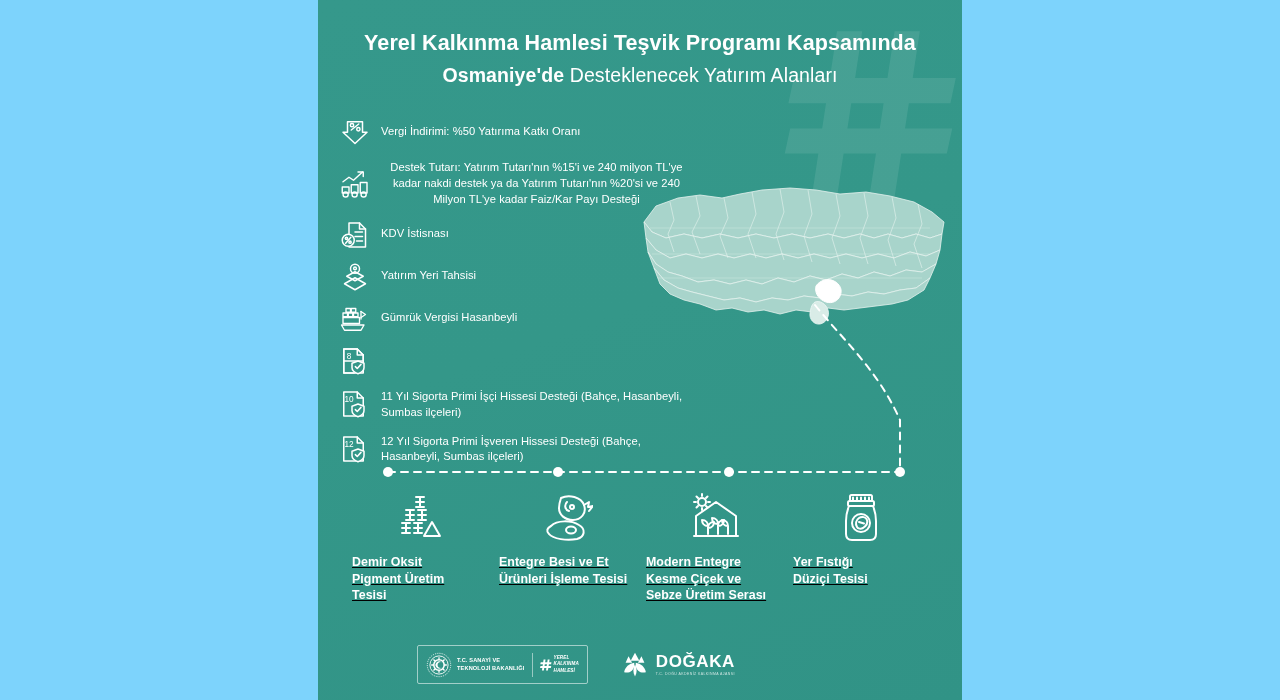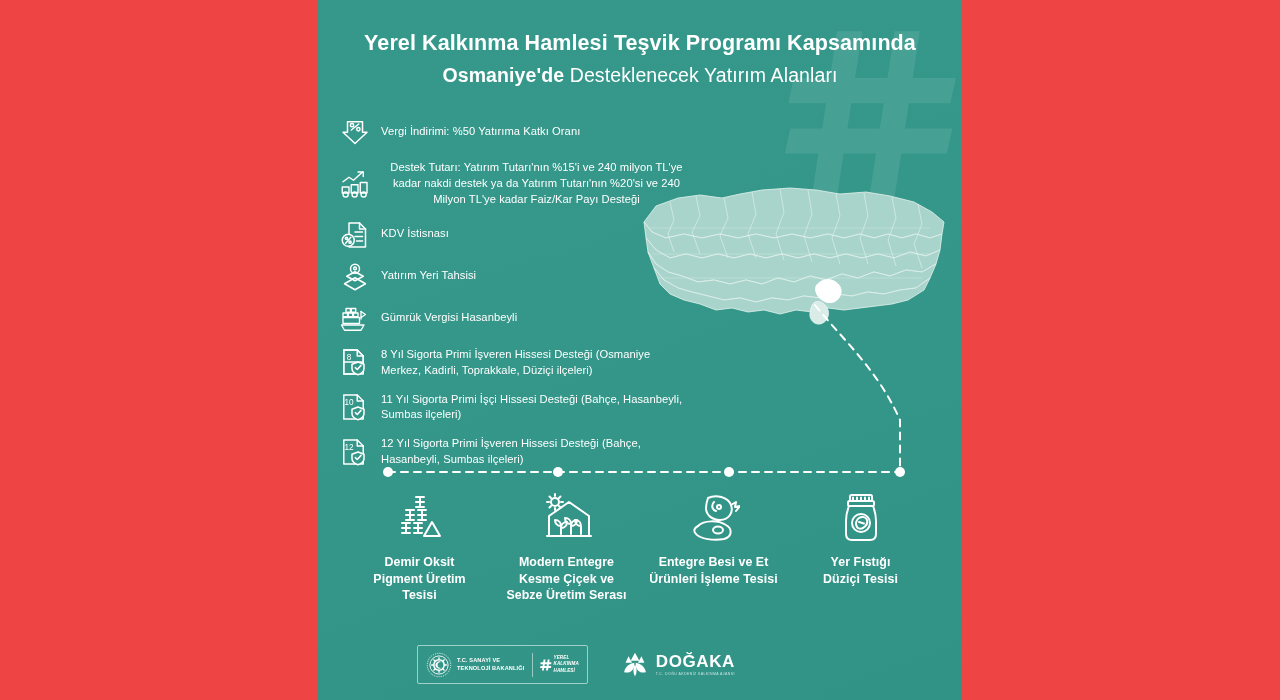--- a/index.html
+++ b/index.html
@@ -9,21 +9,21 @@
     width: 1280px;
     height: 700px;
     overflow: hidden;
     font-family: "Liberation Sans", sans-serif;
   }
 
   #stage {
     position: relative;
     width: 1280px;
     height: 700px;
-    background: #ef4444;
+    background: #7dd3fc;
   }
 
   
   #poster {
     position: absolute;
     left: 318px;
     top: 0;
     width: 644px;
     height: 700px;
     background: linear-gradient(160deg, #35988b 0%, #349789 45%, #319386 100%);
@@ -132,22 +132,23 @@
   .facilities {
     position: absolute;
     left: 28px;
     top: 492px;
     width: 588px;
     display: flex;
     z-index: 3;
   }
   .facility {
     flex: 1 1 0;
-    text-align: center;
+    text-align: left;
     padding: 0 6px;
+    text-decoration: underline;
   }
   .facility .ficon {
     width: 52px;
     height: 52px;
     margin: 0 auto 10px auto;
   }
   .facility .ficon svg { width: 100%; height: 100%; display: block; }
   .facility .flabel {
     color: #ffffff;
     font-size: 12.4px;
@@ -365,22 +366,20 @@
         <div class="bicon">
           <svg viewBox="0 0 40 40" fill="none" stroke="#ffffff" stroke-width="2" stroke-linecap="round" stroke-linejoin="round">
             <path d="M5,4 h18 l8,8 v8 h-26 Z M5,20 v16 h14"></path>
             <path d="M5,4 h18 l8,8 v24 h-26 Z"></path>
             <polyline points="23,4 23,12 31,12"></polyline>
             <text x="12" y="17" font-family="Liberation Sans, sans-serif" font-size="11" fill="#ffffff" stroke="none" text-anchor="middle">8</text>
             <path d="M24,20 l8,3 v6 c0,4 -4,6.5 -8,8 c-4,-1.5 -8,-4 -8,-8 v-6 Z" fill="#349789"></path>
             <polyline points="20.5,27.5 23,30 28,24.5"></polyline>
           </svg>
         </div>
-        <div class="btext">8 Yıl Sigorta Primi İşveren Hissesi Desteği
-(Osmaniye Merkez, Kadirli, Toprakkale, Düziçi ilçeleri)</div>
       </div>
 
       <div class="benefit two">
         <div class="bicon">
           <svg viewBox="0 0 40 40" fill="none" stroke="#ffffff" stroke-width="2" stroke-linecap="round" stroke-linejoin="round">
             <path d="M5,4 h18 l8,8 v24 h-26 Z"></path>
             <polyline points="23,4 23,12 31,12"></polyline>
             <text x="12" y="17" font-family="Liberation Sans, sans-serif" font-size="11" fill="#ffffff" stroke="none" text-anchor="middle">10</text>
             <path d="M24,20 l8,3 v6 c0,4 -4,6.5 -8,8 c-4,-1.5 -8,-4 -8,-8 v-6 Z" fill="#349789"></path>
             <polyline points="20.5,27.5 23,30 28,24.5"></polyline>
@@ -435,47 +434,47 @@
           </svg>
         </div>
         <div class="flabel">Demir Oksit
 Pigment Üretim
 Tesisi</div>
       </div>
 
       <div class="facility">
         <div class="ficon">
           <svg viewBox="0 0 52 52" fill="none" stroke="#ffffff" stroke-width="2" stroke-linecap="round" stroke-linejoin="round">
+            <path d="M20,6 C28,2 40,5 43,13 C46,21 40,28 32,28 C24,28 18,23 18,16 C18,12 19,9 20,6 Z"></path>
+            <path d="M26,10 C23,13 24,18 28,19"></path>
+            <circle cx="31" cy="15" r="2"></circle>
+            <path d="M43,13 l5,-3 l-1,5 l5,-1 l-4,5"></path>
+            <path d="M10,34 C16,28 30,28 38,33 C45,37 44,45 36,47 C26,49 12,47 8,42 C5,39 6,36 10,34 Z"></path>
+            <ellipse cx="30" cy="38" rx="5" ry="3.5"></ellipse>
+          </svg>
+        </div>
+        <div class="flabel">Entegre Besi ve Et
+Ürünleri İşleme Tesisi</div>
+      </div>
+
+      <div class="facility">
+        <div class="ficon">
+          <svg viewBox="0 0 52 52" fill="none" stroke="#ffffff" stroke-width="2" stroke-linecap="round" stroke-linejoin="round">
             <circle cx="14" cy="10" r="4"></circle>
             <path d="M14,2 v2 M14,16 v2 M6,10 h2 M20,10 h2 M8.5,4.5 l1.5,1.5 M18,14 l1.5,1.5 M19.5,4.5 l-1.5,1.5 M10,14 l-1.5,1.5"></path>
             <path d="M8,44 V24 L28,10 L48,24 V44"></path>
             <line x1="6" y1="44" x2="50" y2="44"></line>
             <path d="M20,42 v-8 M20,34 c-4,0 -6,-3 -6,-6 c4,0 6,3 6,6 Z M20,36 c4,0 6,-3 6,-6 c-4,0 -6,3 -6,6 Z"></path>
             <path d="M30,42 v-12 M30,32 c-4,0 -6,-3 -6,-6 c4,0 6,3 6,6 Z M30,34 c4,0 6,-3 6,-6 c-4,0 -6,3 -6,6 Z"></path>
             <path d="M40,42 v-8 M40,34 c-4,0 -6,-3 -6,-6 c4,0 6,3 6,6 Z"></path>
           </svg>
         </div>
         <div class="flabel">Modern Entegre
 Kesme Çiçek ve
 Sebze Üretim Serası</div>
-      </div>
-
-      <div class="facility">
-        <div class="ficon">
-          <svg viewBox="0 0 52 52" fill="none" stroke="#ffffff" stroke-width="2" stroke-linecap="round" stroke-linejoin="round">
-            <path d="M20,6 C28,2 40,5 43,13 C46,21 40,28 32,28 C24,28 18,23 18,16 C18,12 19,9 20,6 Z"></path>
-            <path d="M26,10 C23,13 24,18 28,19"></path>
-            <circle cx="31" cy="15" r="2"></circle>
-            <path d="M43,13 l5,-3 l-1,5 l5,-1 l-4,5"></path>
-            <path d="M10,34 C16,28 30,28 38,33 C45,37 44,45 36,47 C26,49 12,47 8,42 C5,39 6,36 10,34 Z"></path>
-            <ellipse cx="30" cy="38" rx="5" ry="3.5"></ellipse>
-          </svg>
-        </div>
-        <div class="flabel">Entegre Besi ve Et
-Ürünleri İşleme Tesisi</div>
       </div>
 
       <div class="facility">
         <div class="ficon">
           <svg viewBox="0 0 52 52" fill="none" stroke="#ffffff" stroke-width="2" stroke-linecap="round" stroke-linejoin="round">
             <rect x="15" y="3" width="22" height="6" rx="1.5"></rect>
             <path d="M18,5.5 v3 M22,5.5 v3 M26,5.5 v3 M30,5.5 v3 M34,5.5 v3"></path>
             <rect x="13" y="9" width="26" height="5" rx="1.5"></rect>
             <path d="M14,14 h24 c2,5 3,9 3,15 v13 c0,4 -2,6 -6,6 H17 c-4,0 -6,-2 -6,-6 V29 c0,-6 1,-10 3,-15 Z"></path>
             <circle cx="26" cy="31" r="9"></circle>

